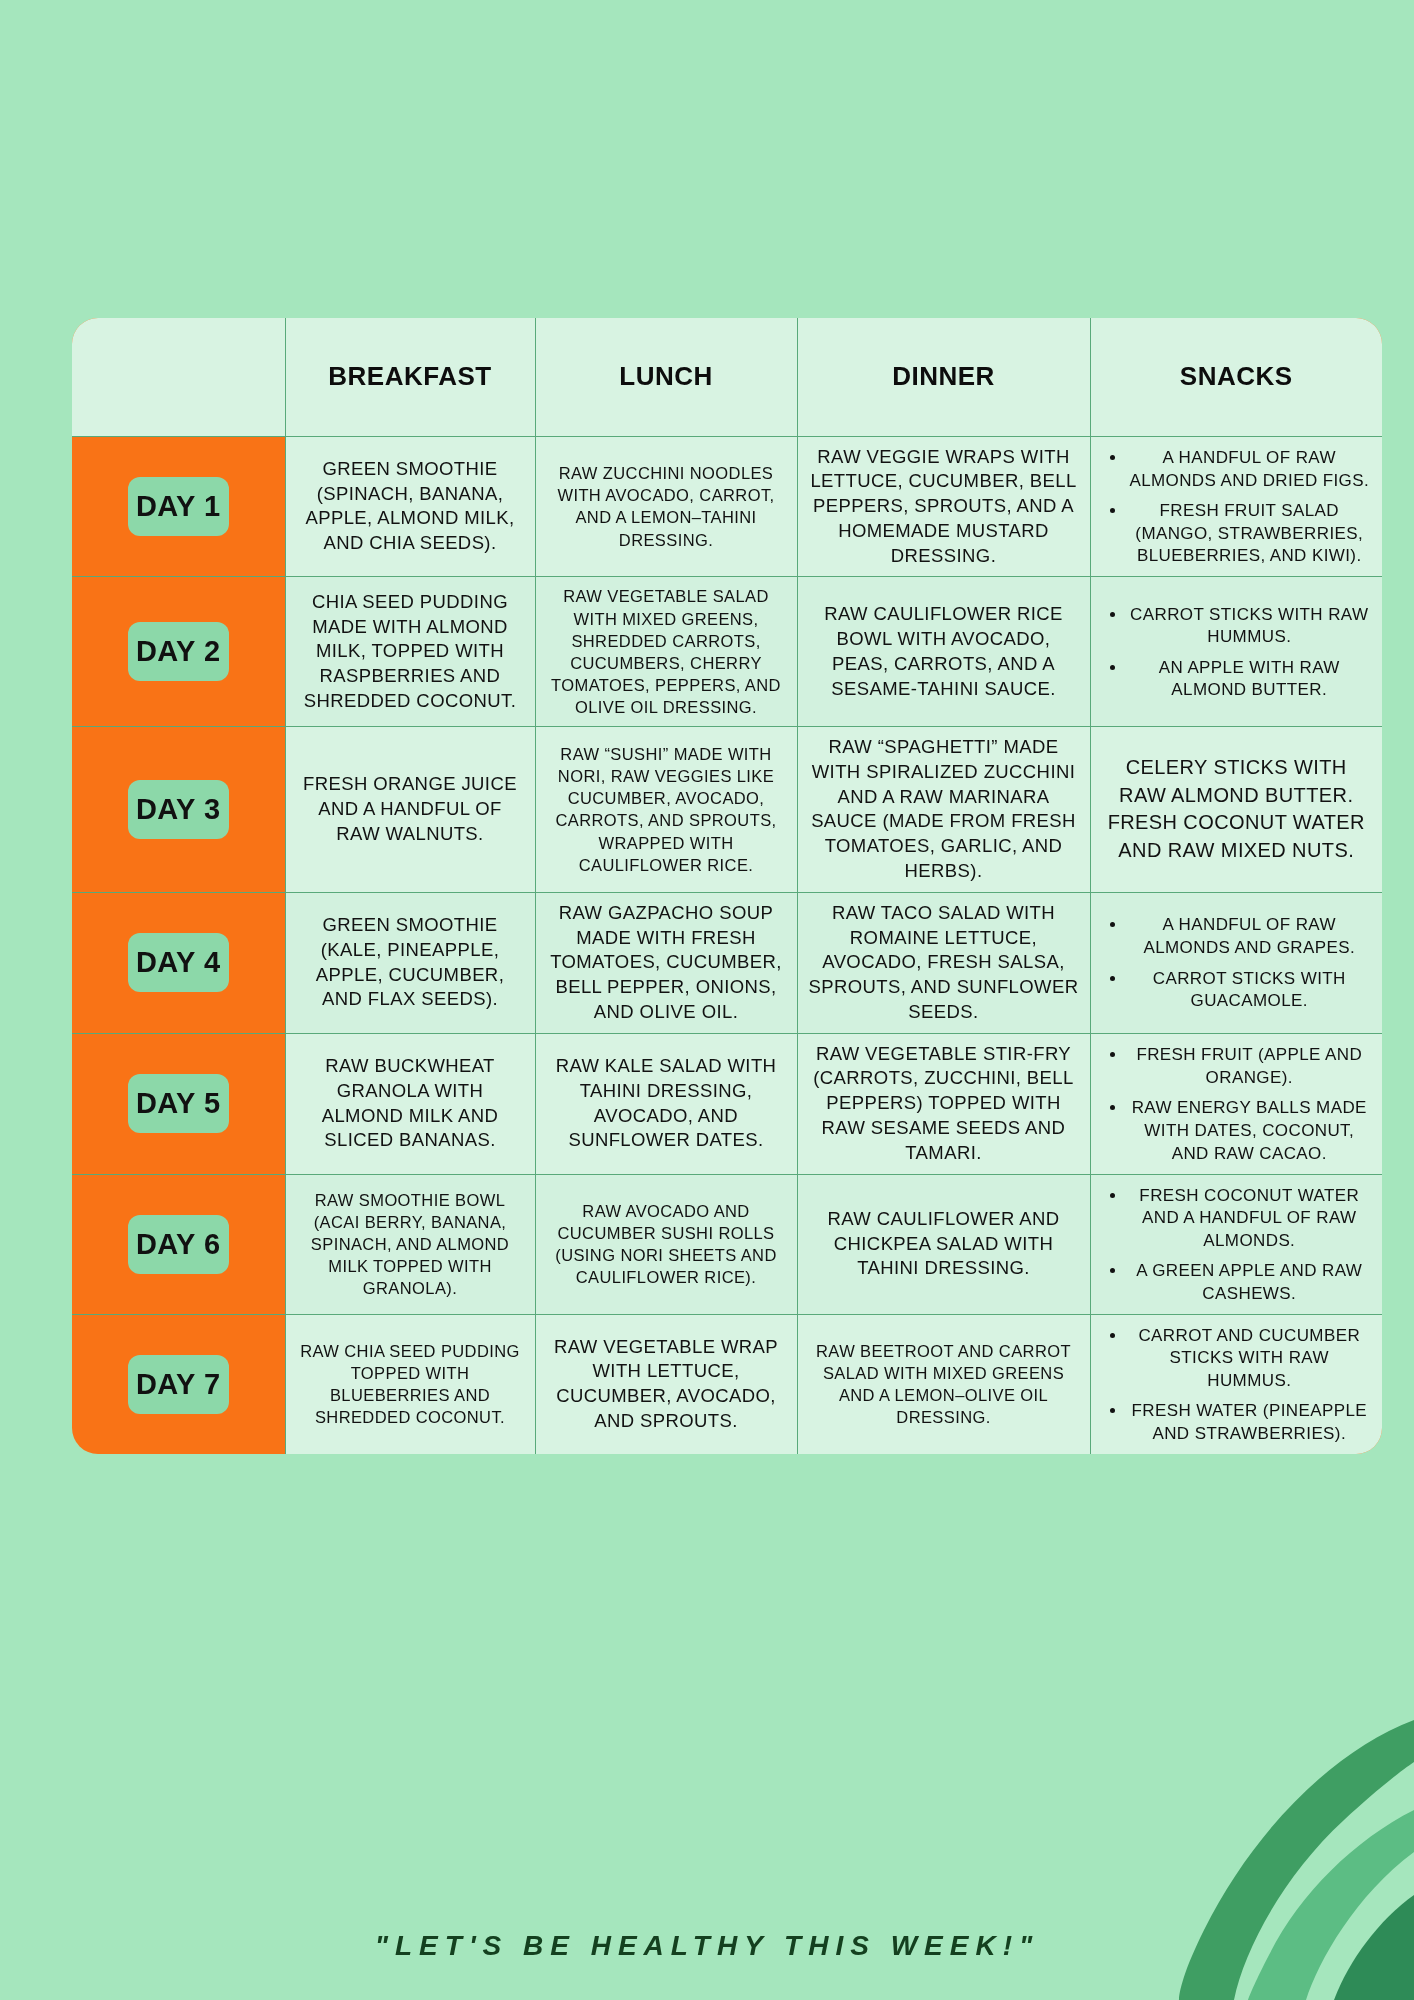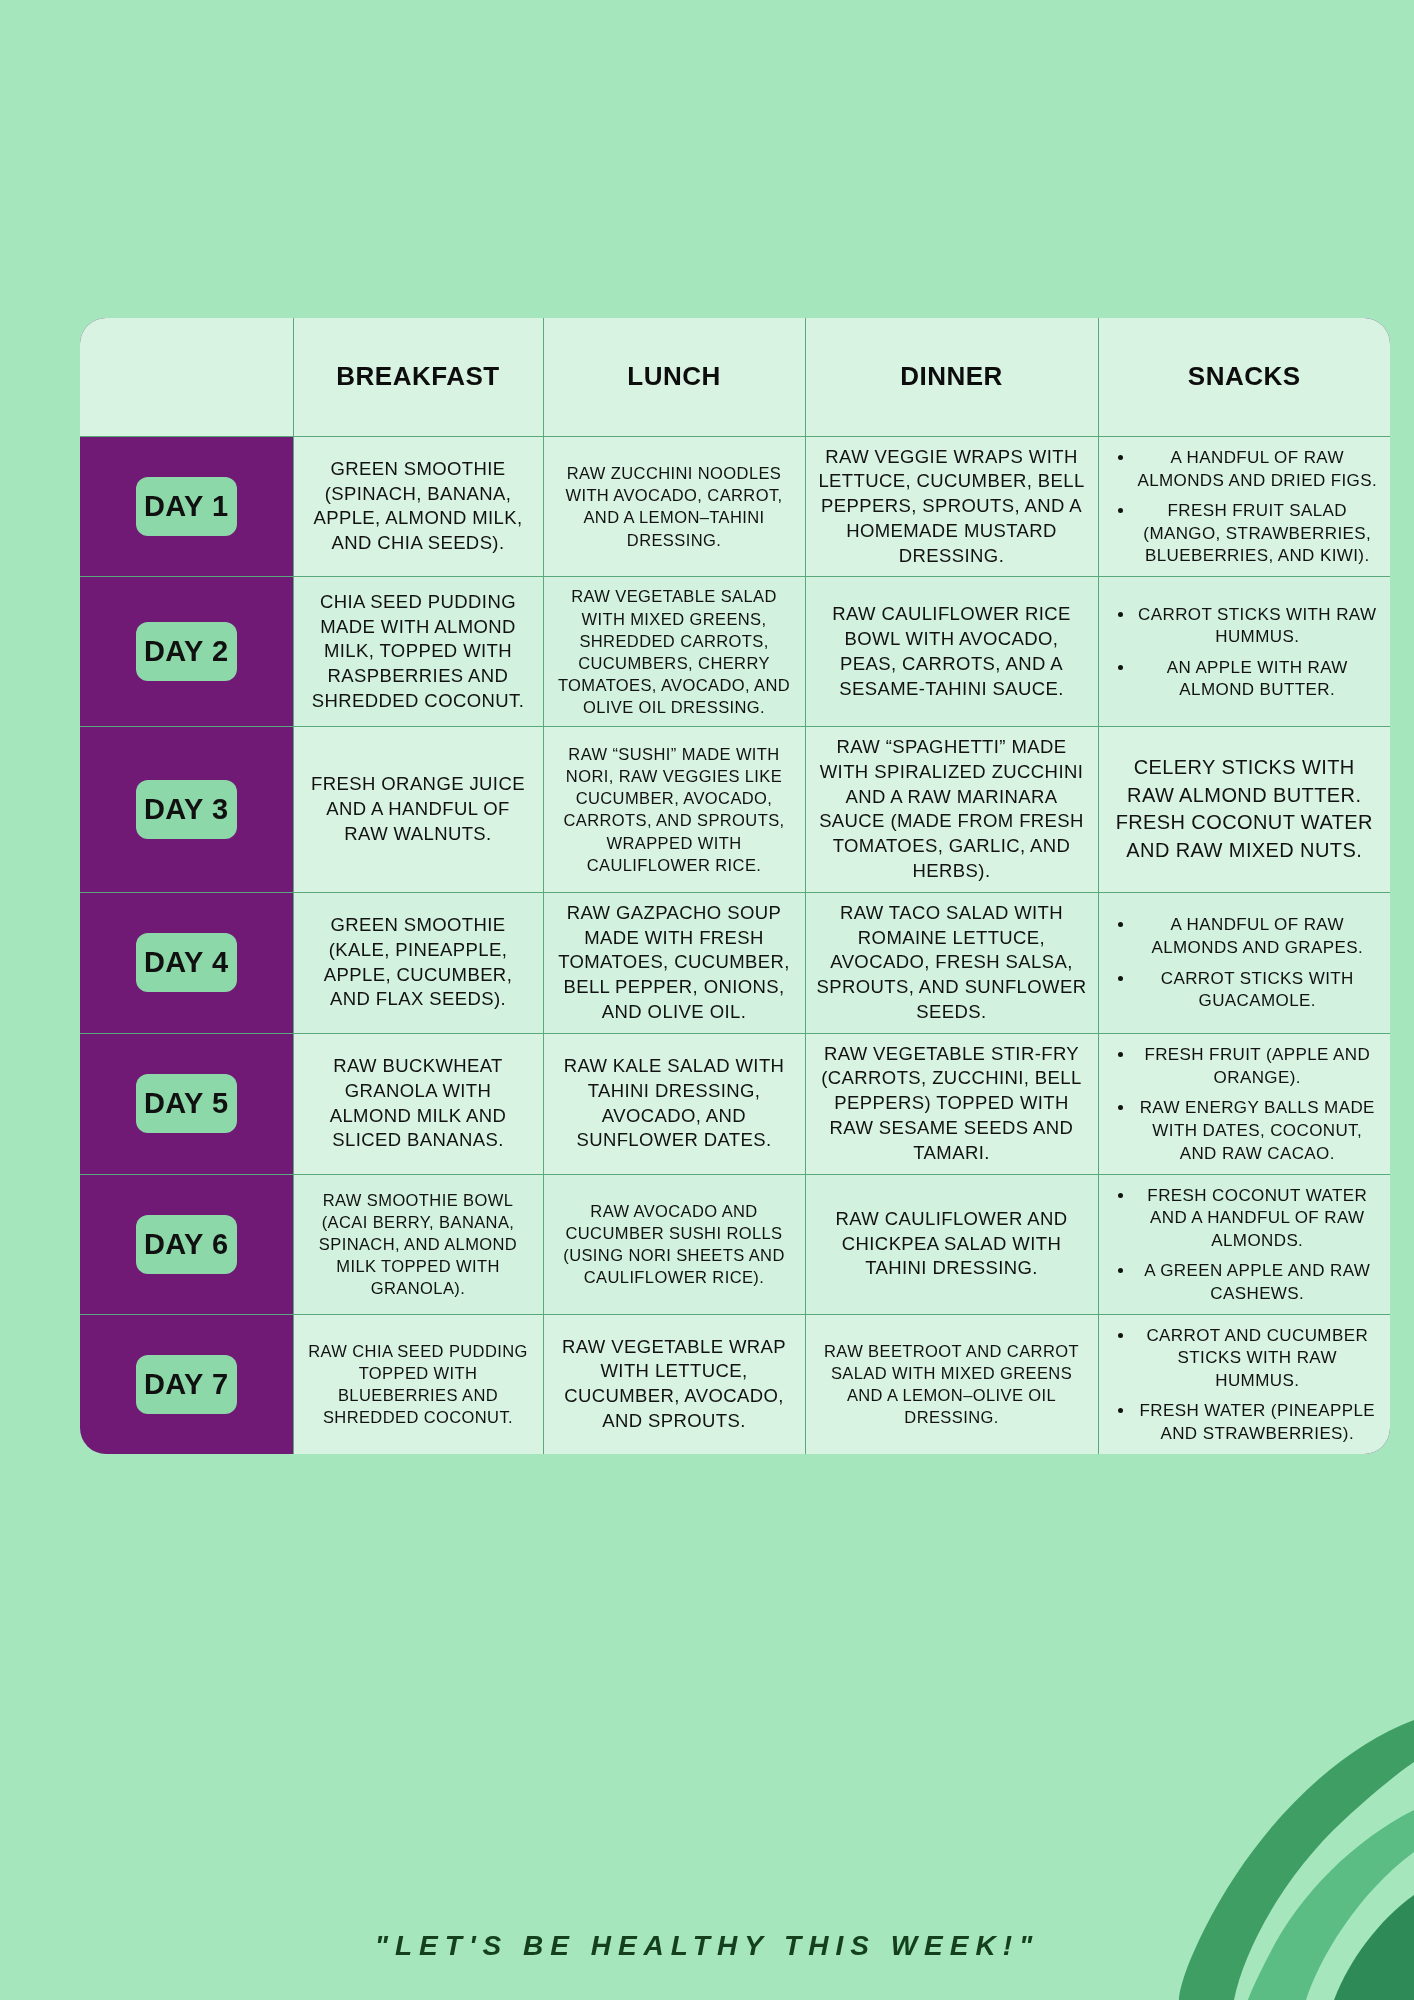--- a/index.html
+++ b/index.html
@@ -43,23 +43,23 @@
     font-size: 62px;
     color: #5bbd82;
     line-height: 1.1;
     margin: 6px 0 0 0;
   }
 
   
   .table-wrap {
     position: absolute;
     top: 318px;
-    left: 80px;
+    left: 72px;
     width: 1310px;
-    background: #701a75;
+    background: #f97316;
     border-radius: 26px;
     overflow: hidden;
   }
   table.plan {
     border-collapse: collapse;
     width: 100%;
     table-layout: fixed;
   }
   table.plan col.c-day    { width: 213px; }
   table.plan col.c-break  { width: 250px; }
@@ -207,21 +207,21 @@
               <li>FRESH FRUIT SALAD (MANGO, STRAWBERRIES, BLUEBERRIES, AND KIWI).</li>
             </ul>
           </td>
         </tr>
 
         <tr>
           <td class="day-cell">
             <span class="day-pill">DAY 2</span>
           </td>
           <td class="cell-text">CHIA SEED PUDDING MADE WITH ALMOND MILK, TOPPED WITH RASPBERRIES AND SHREDDED COCONUT.</td>
-          <td class="cell-small">RAW VEGETABLE SALAD WITH MIXED GREENS, SHREDDED CARROTS, CUCUMBERS, CHERRY TOMATOES, AVOCADO, AND OLIVE OIL DRESSING.</td>
+          <td class="cell-small">RAW VEGETABLE SALAD WITH MIXED GREENS, SHREDDED CARROTS, CUCUMBERS, CHERRY TOMATOES, PEPPERS, AND OLIVE OIL DRESSING.</td>
           <td class="cell-text">RAW CAULIFLOWER RICE BOWL WITH AVOCADO, PEAS, CARROTS, AND A SESAME-TAHINI SAUCE.</td>
           <td>
             <ul class="snack-list">
               <li>CARROT STICKS WITH RAW HUMMUS.</li>
               <li>AN APPLE WITH RAW ALMOND BUTTER.</li>
             </ul>
           </td>
         </tr>
 
         <tr>

